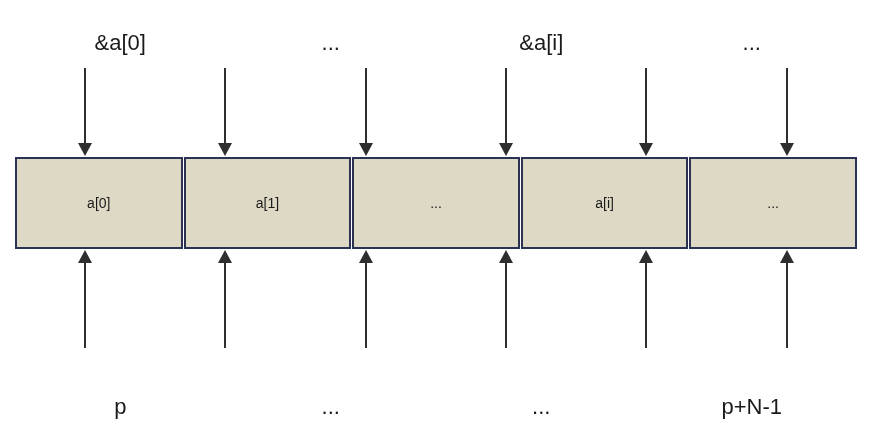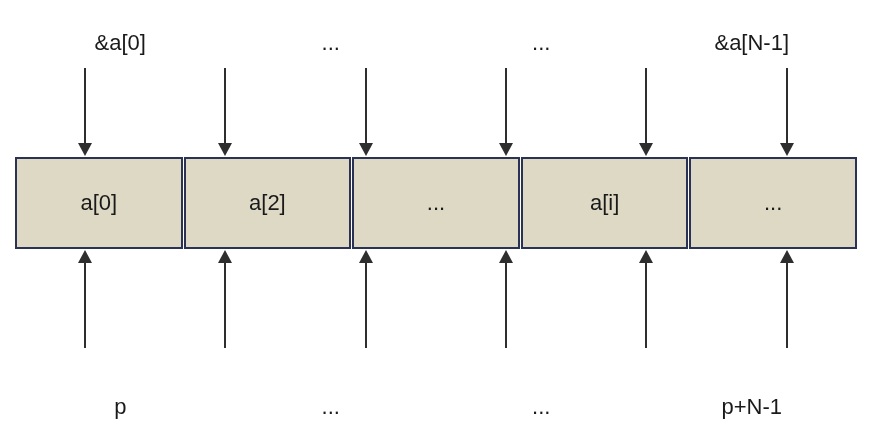--- a/index.html
+++ b/index.html
@@ -73,42 +73,42 @@
     flex: 1 1 0;
     display: flex;
     justify-content: center;
     align-items: center;
     background: var(--cell-fill, #ddd9c5);
     border: 2px solid var(--cell-border, #2a3354);
     box-sizing: border-box;
     min-width: 0;
   }
   .cell-text {
-    font-size: 22px;
+    font-size: 14px;
     line-height: 1;
     white-space: nowrap;
   }
 </style>
 </head>
 <body>
 
 <div class="canvas">
 
   <div class="row top-labels">
     <div class="col">
         <span class="label-text">&amp;a[0]</span>
       </div>
     <div class="col">
         <span class="label-text">...</span>
       </div>
     <div class="col">
-        <span class="label-text">...</span>
-      </div>
-    <div class="col">
-        <span class="label-text">&amp;a[N-1]</span>
+        <span class="label-text">&amp;a[i]</span>
+      </div>
+    <div class="col">
+        <span class="label-text">...</span>
       </div>
   </div>
 
   <div class="row arrows-down">
     <div class="col">
         <div class="arrow">
           <div class="shaft"></div>
           <div class="head-down"></div>
         </div>
       </div>
@@ -142,21 +142,21 @@
           <div class="head-down"></div>
         </div>
       </div>
   </div>
 
   <div class="row array-box">
     <div class="cell">
         <span class="cell-text">a[0]</span>
       </div>
     <div class="cell">
-        <span class="cell-text">a[2]</span>
+        <span class="cell-text">a[1]</span>
       </div>
     <div class="cell">
         <span class="cell-text">...</span>
       </div>
     <div class="cell">
         <span class="cell-text">a[i]</span>
       </div>
     <div class="cell">
         <span class="cell-text">...</span>
       </div>

